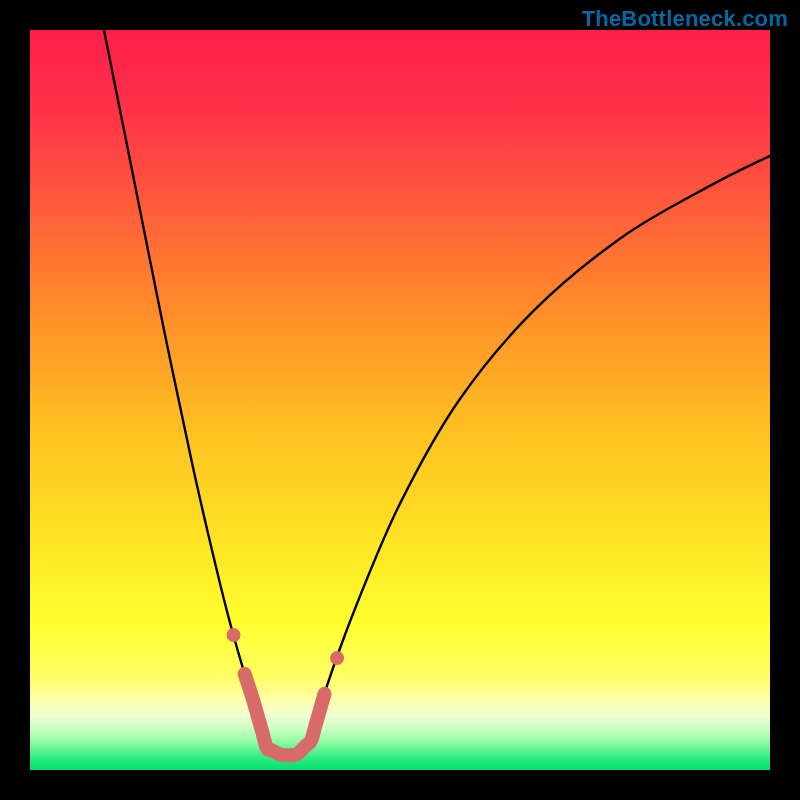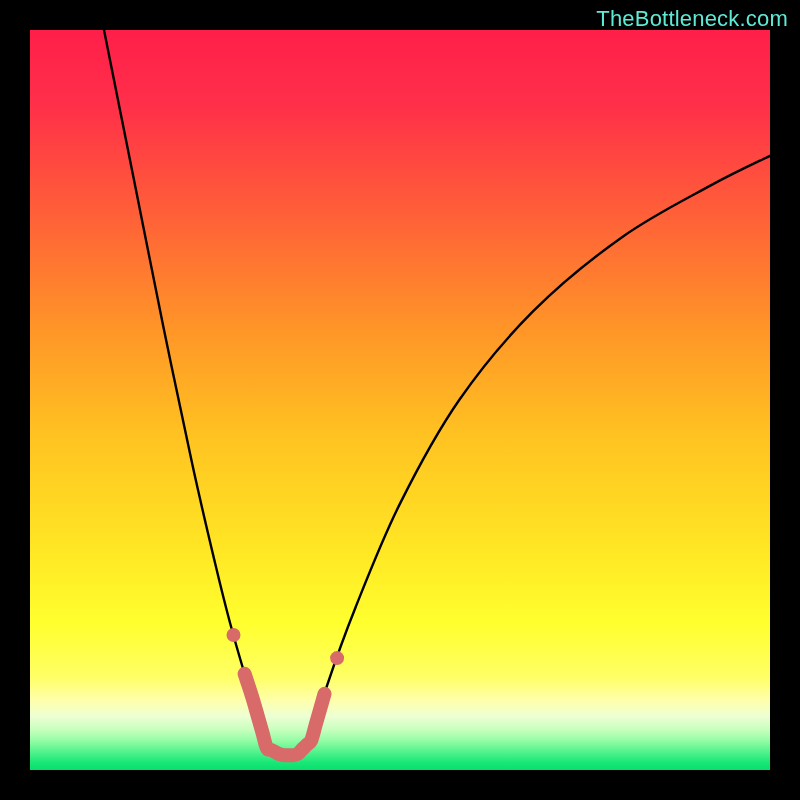--- a/index.html
+++ b/index.html
@@ -24,24 +24,24 @@
     overflow: hidden;
   }
   .gradient {
     position: absolute;
     left: 0; top: 0; right: 0; bottom: 0;
   }
   .watermark {
     position: absolute;
     top: 6px;
     right: 12px;
-    color: #5eead4;
+    color: #0369a1;
     font-size: 22px;
     letter-spacing: 0.2px;
-    font-weight: 400;
+    font-weight: 700;
     user-select: none;
   }
   svg.curve {
     position: absolute;
     left: 0; top: 0;
     width: 740px; height: 740px;
     overflow: visible;
   }
 </style>
 </head>

